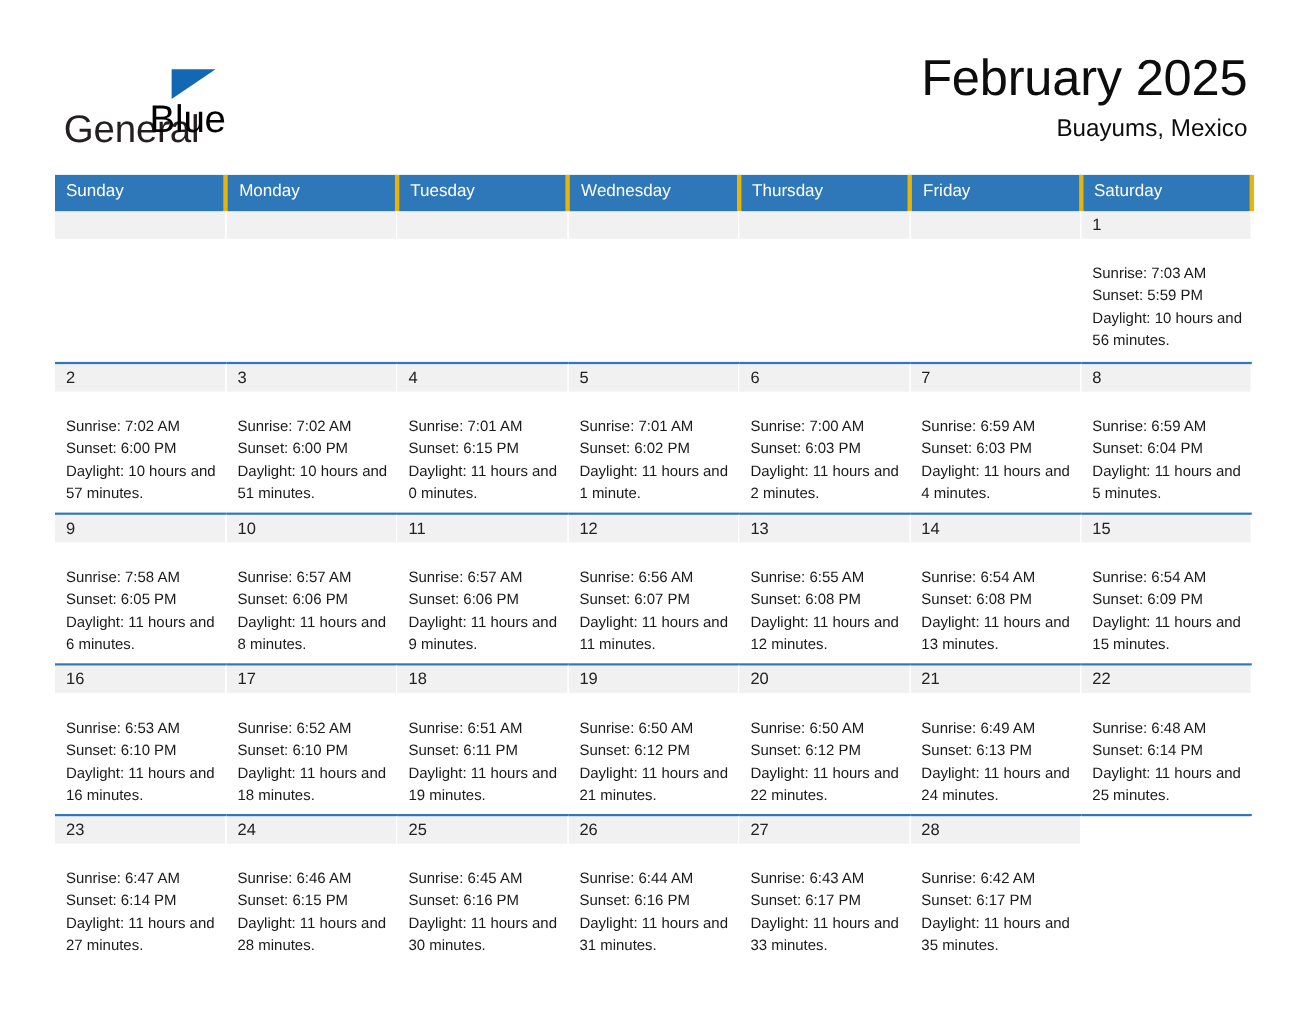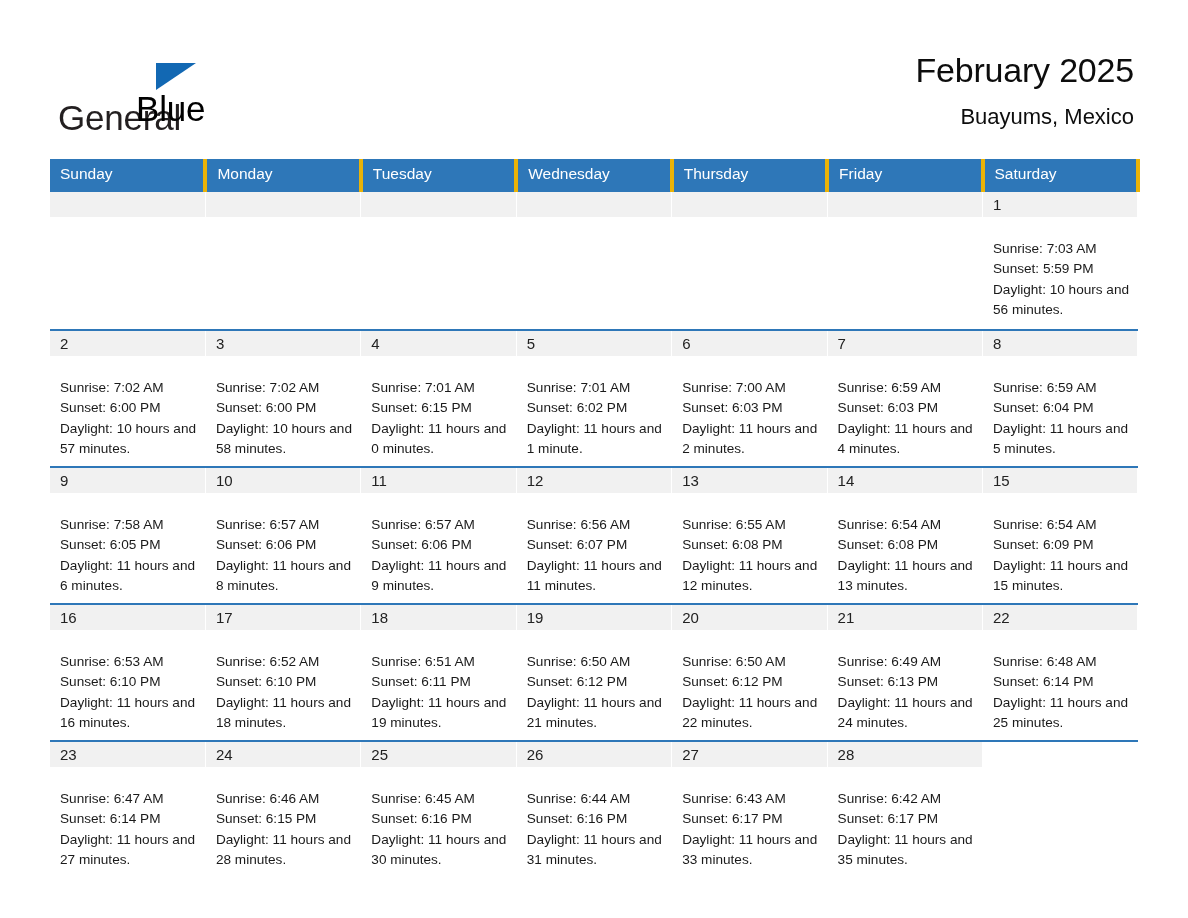--- a/index.html
+++ b/index.html
@@ -67,21 +67,21 @@
     font-family: "Liberation Sans", sans-serif;
   }
 
   .title-block {
     position: absolute;
     right: 4px;
     top: 0;
     text-align: right;
   }
   .cal-title {
-    font-size: 34px;
+    font-size: 46px;
     line-height: 52px;
     font-weight: normal;
     color: #0d0d0d;
     margin: 0;
     letter-spacing: -0.2px;
   }
   .cal-subtitle {
     font-size: 22px;
     line-height: 30px;
     color: #0d0d0d;
@@ -231,21 +231,21 @@
                 <div>Sunrise: 7:02 AM</div>
                 <div>Sunset: 6:00 PM</div>
                 <div class="daylight">Daylight: 10 hours and 57 minutes.</div>
               </div>
             </td>
             <td>
               <div class="daynum-band">3</div>
               <div class="day-info">
                 <div>Sunrise: 7:02 AM</div>
                 <div>Sunset: 6:00 PM</div>
-                <div class="daylight">Daylight: 10 hours and 58 minutes.</div>
+                <div class="daylight">Daylight: 10 hours and 51 minutes.</div>
               </div>
             </td>
             <td>
               <div class="daynum-band">4</div>
               <div class="day-info">
                 <div>Sunrise: 7:01 AM</div>
                 <div>Sunset: 6:15 PM</div>
                 <div class="daylight">Daylight: 11 hours and 0 minutes.</div>
               </div>
             </td>

